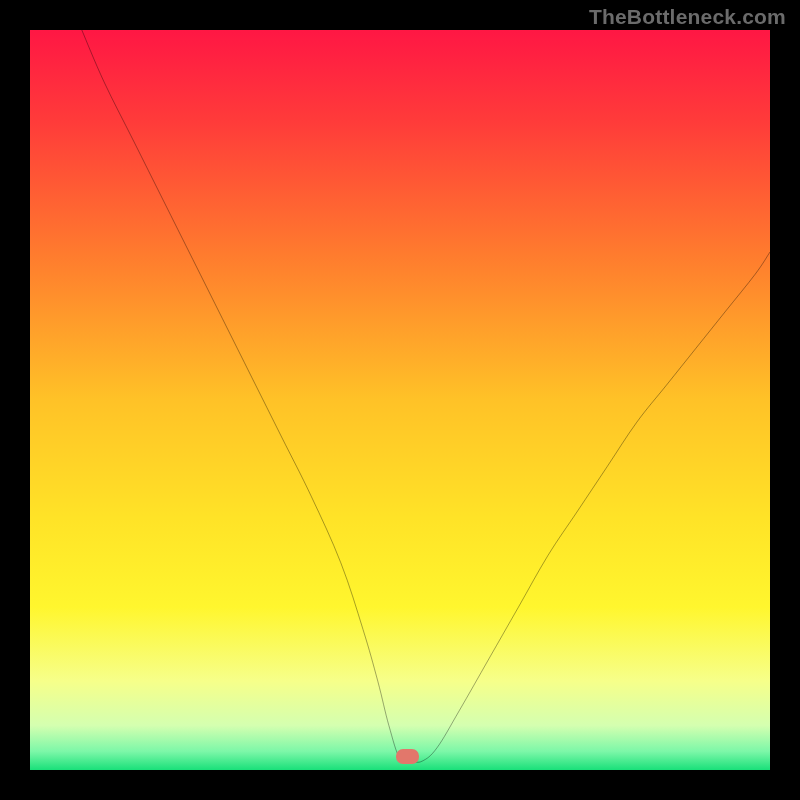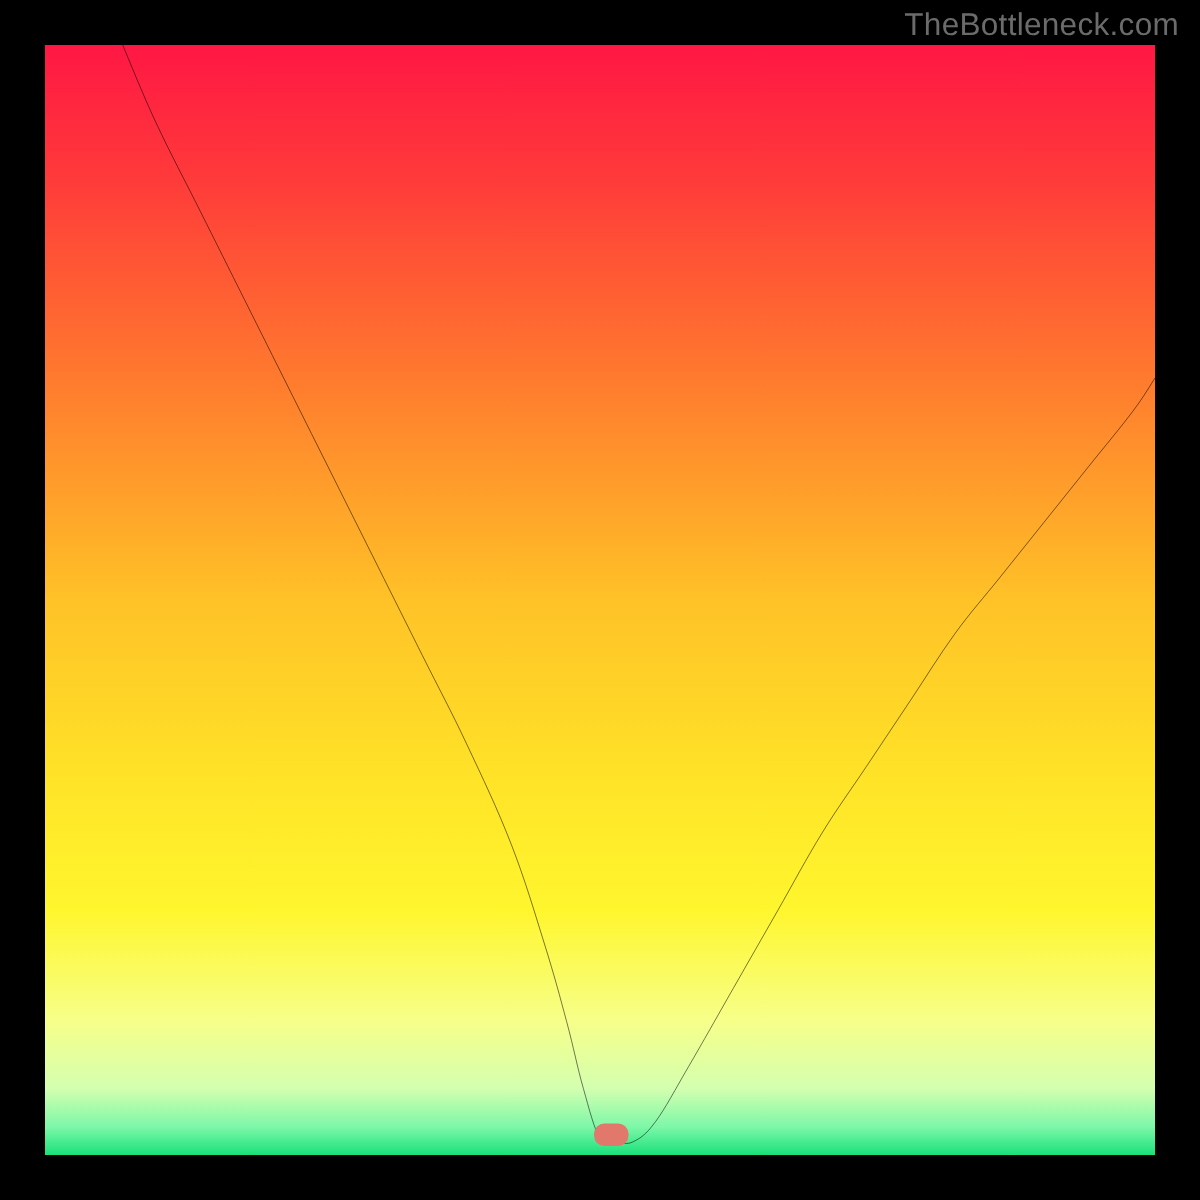--- a/index.html
+++ b/index.html
@@ -45,20 +45,21 @@
     background: #e2776b;
     border-radius: 7px;
   }
   .watermark {
     position: absolute;
     top: 5px;
     right: 14px;
     color: #6b6b6b;
     font-size: 21px;
     letter-spacing: 0.2px;
+    font-weight: bold;
   }
 </style>
 </head>
 <body>
 
 <div class="frame">
 
   <div class="watermark">TheBottleneck.com</div>
 
   <div class="plot">

